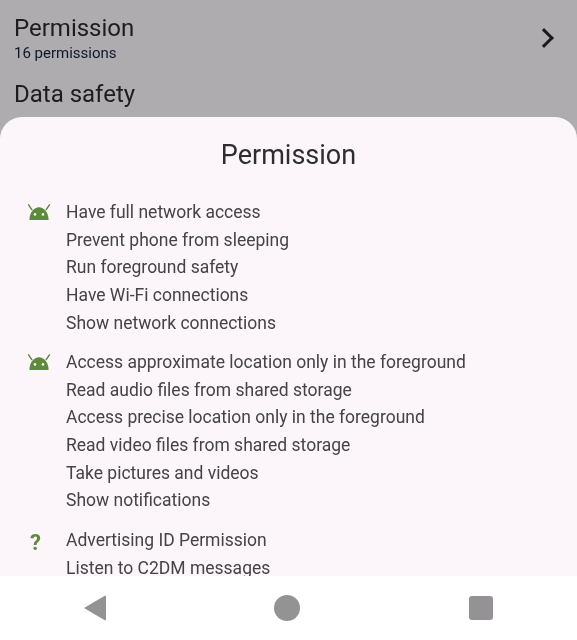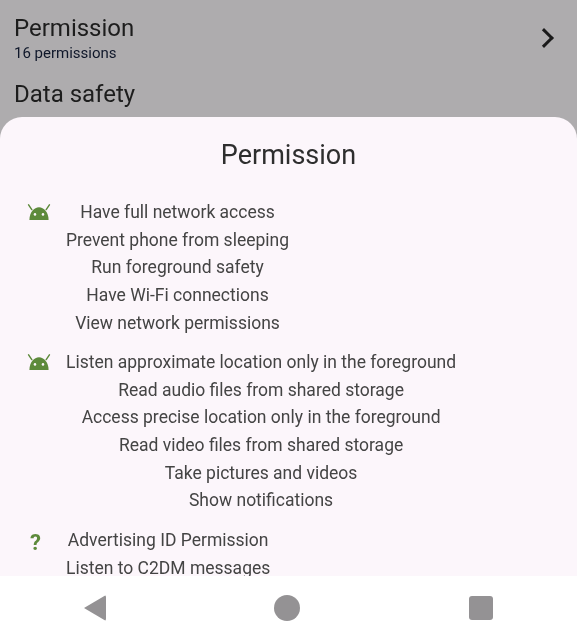--- a/index.html
+++ b/index.html
@@ -6,21 +6,21 @@
     html, body { width: 577px; height: 640px; overflow: hidden; font-family: Roboto, Arial, sans-serif; }
     body { background: #aeacae; position: relative; }
     .bg-list { padding: 14px 14px 0 14px; }
     .bg-row { display: flex; align-items: center; justify-content: space-between; margin-bottom: 18px; }
     .bg-row .labels { display: flex; flex-direction: column; }
     .bg-title { font-size: 24px; font-weight: 400; color: #1d1d1d; margin-bottom: 2px; }
     .bg-sub { font-size: 15px; color: #0f172a; }
     .chev { width: 14px; height: 14px; border-top: 3px solid #1a1a1a; border-right: 3px solid #1a1a1a; transform: rotate(45deg); margin-right: 12px; }
     .sheet { position: absolute; left: 0; right: 0; top: 117px; bottom: 0; background: #fcf6fb; border-radius: 22px 22px 0 0; padding: 22px 26px 0 26px; }
     .sheet-title { text-align: center; font-size: 27px; font-weight: 400; color: #2e2e2e; margin-bottom: 30px; }
-    .group { display: flex; margin-bottom: 16px; text-align: center; }
+    .group { display: flex; margin-bottom: 16px; }
     .icon { width: 40px; flex-shrink: 0; display: flex; justify-content: flex-start; padding-top: 3px; }
     .lines { display: flex; flex-direction: column; gap: 4px; }
     .line { font-size: 17.5px; color: #444; line-height: 1.35; }
     .qmark { font-size: 22px; font-weight: 700; color: #5d8a3b; line-height: 1; padding-left: 4px; }
     .navbar { position: absolute; left: 0; right: 0; bottom: 0; height: 64px; background: #ffffff; display: flex; align-items: center; justify-content: space-around; }
     .nav-back { width: 0; height: 0; border-top: 13px solid transparent; border-bottom: 13px solid transparent; border-right: 22px solid #949294; border-radius: 2px; }
     .nav-home { width: 26px; height: 26px; background: #949294; border-radius: 50%; }
     .nav-recent { width: 24px; height: 24px; background: #949294; border-radius: 3px; }
     svg.android { width: 26px; height: 16px; }
   </style>
@@ -53,35 +53,35 @@
             <circle cx="21" cy="13" r="1.6" fill="#fcf6fb"></circle>
             <line x1="7" y1="7" x2="3" y2="1" stroke="#5d8a3b" stroke-width="1.8" stroke-linecap="round"></line>
             <line x1="25" y1="7" x2="29" y2="1" stroke="#5d8a3b" stroke-width="1.8" stroke-linecap="round"></line>
           </svg>
         </div>
         <div class="lines">
           <div class="line">Have full network access</div>
           <div class="line">Prevent phone from sleeping</div>
           <div class="line">Run foreground safety</div>
           <div class="line">Have Wi-Fi connections</div>
-          <div class="line">View network permissions</div>
+          <div class="line">Show network connections</div>
         </div>
       </div>
       <div class="group">
         <div class="icon">
           <svg class="android" viewBox="0 0 32 20">
             <path fill="#5d8a3b" d="M4 20 C4 10 10 4 16 4 C22 4 28 10 28 20 Z"></path>
             <circle cx="11" cy="13" r="1.6" fill="#fcf6fb"></circle>
             <circle cx="21" cy="13" r="1.6" fill="#fcf6fb"></circle>
             <line x1="7" y1="7" x2="3" y2="1" stroke="#5d8a3b" stroke-width="1.8" stroke-linecap="round"></line>
             <line x1="25" y1="7" x2="29" y2="1" stroke="#5d8a3b" stroke-width="1.8" stroke-linecap="round"></line>
           </svg>
         </div>
         <div class="lines">
-          <div class="line">Listen approximate location only in the foreground</div>
+          <div class="line">Access approximate location only in the foreground</div>
           <div class="line">Read audio files from shared storage</div>
           <div class="line">Access precise location only in the foreground</div>
           <div class="line">Read video files from shared storage</div>
           <div class="line">Take pictures and videos</div>
           <div class="line">Show notifications</div>
         </div>
       </div>
       <div class="group">
         <div class="icon">
           <span class="qmark">?</span>

